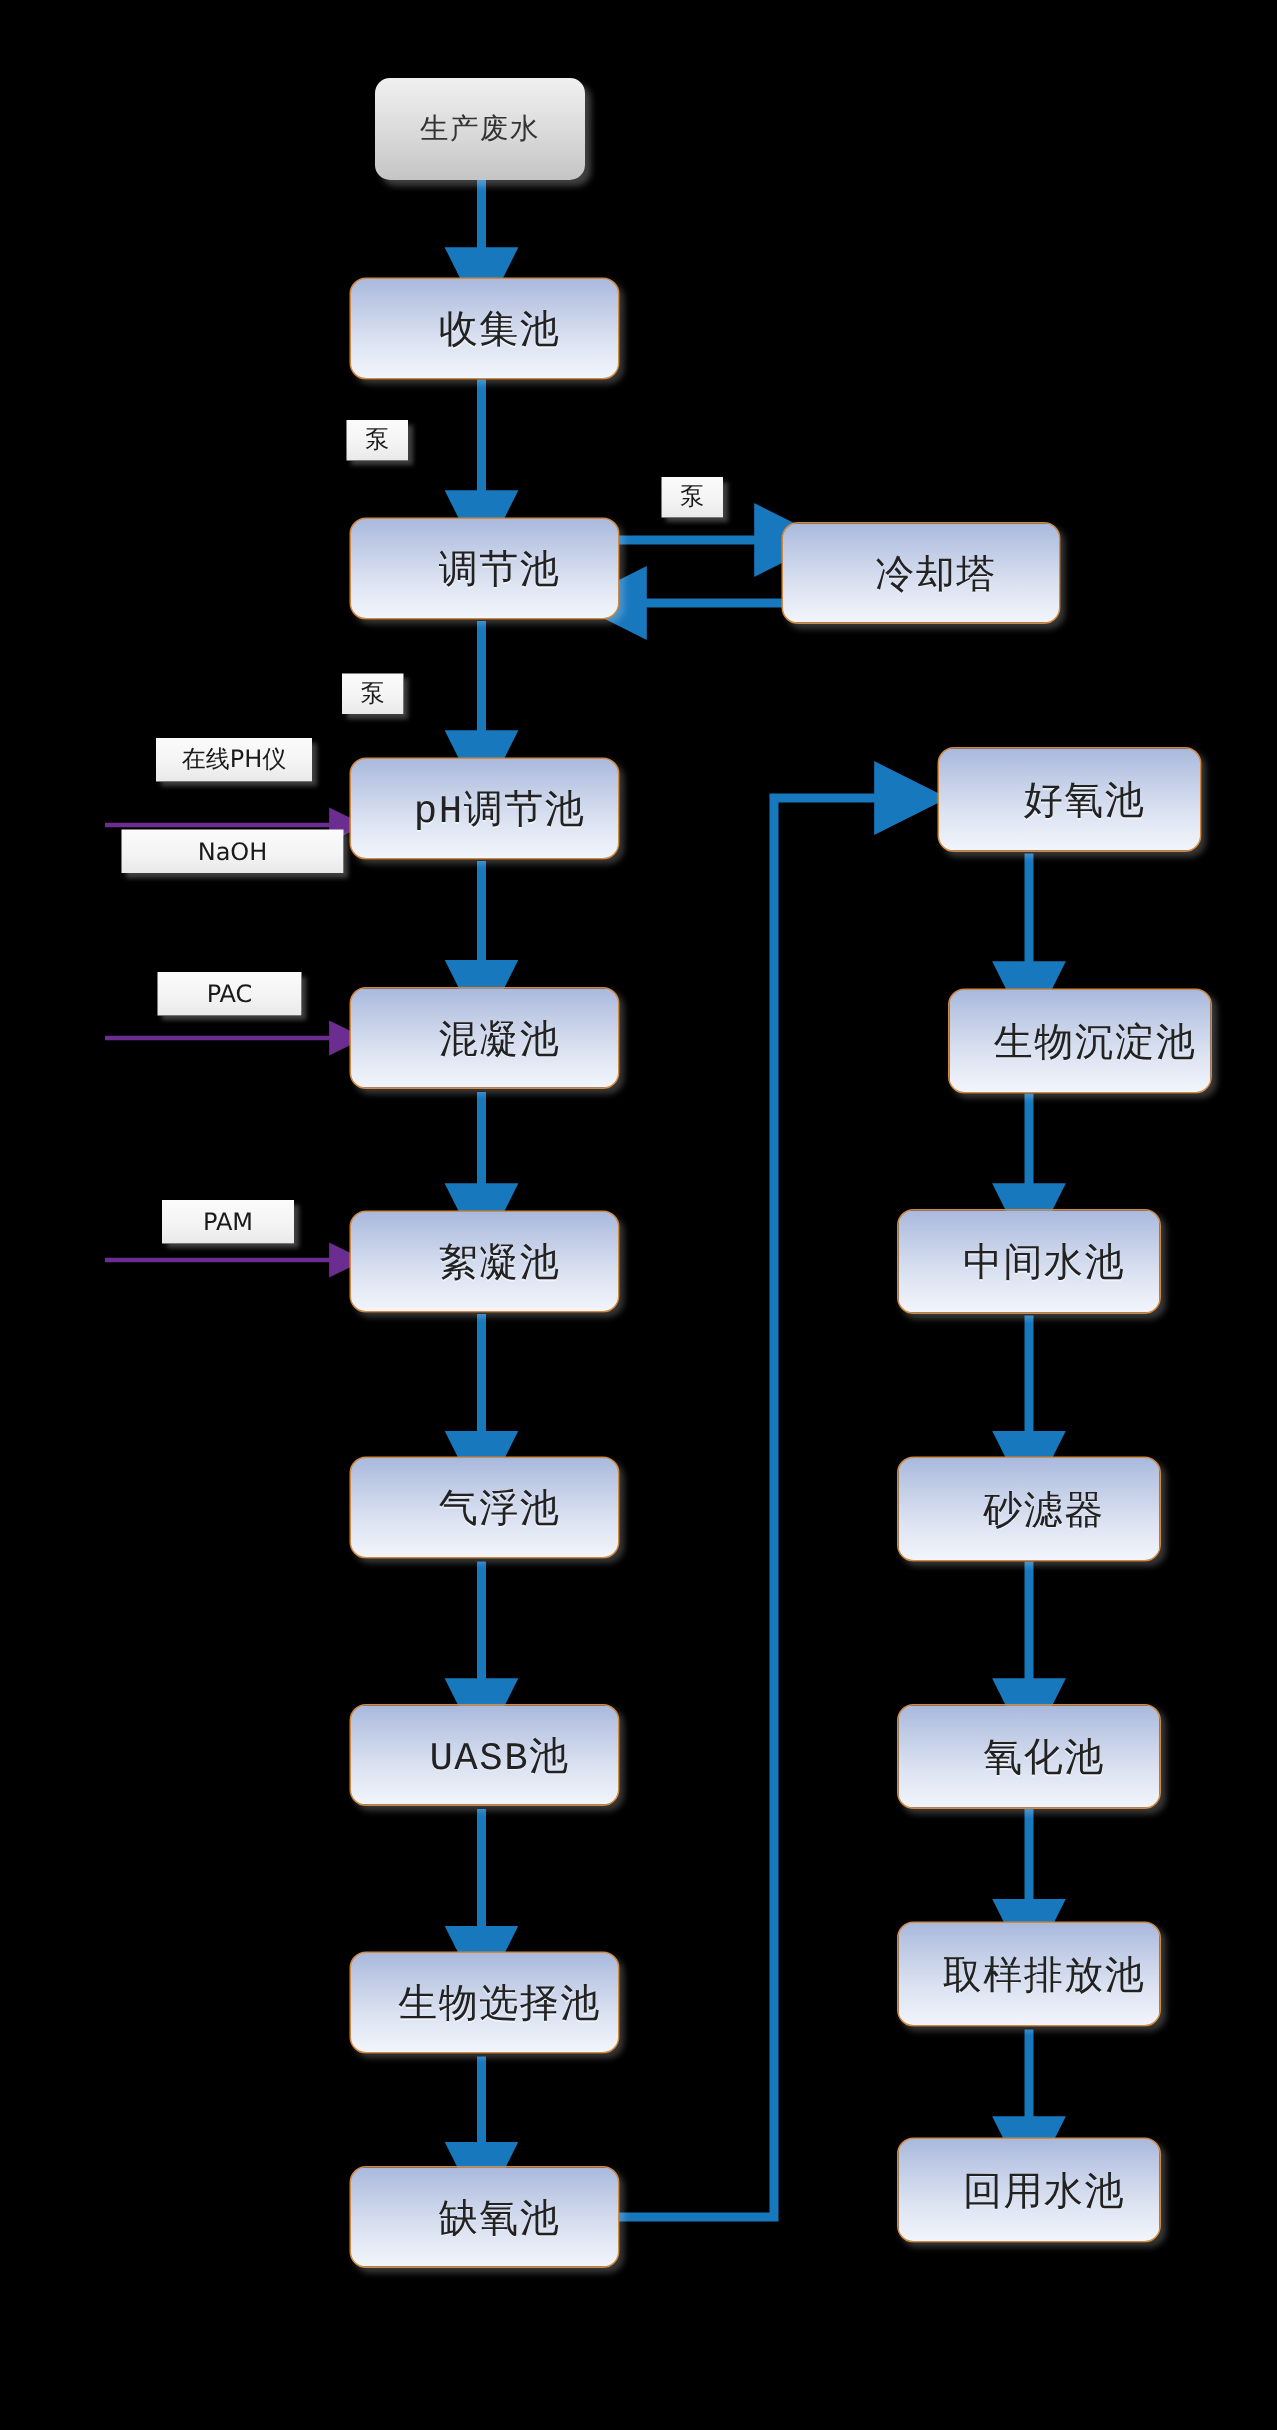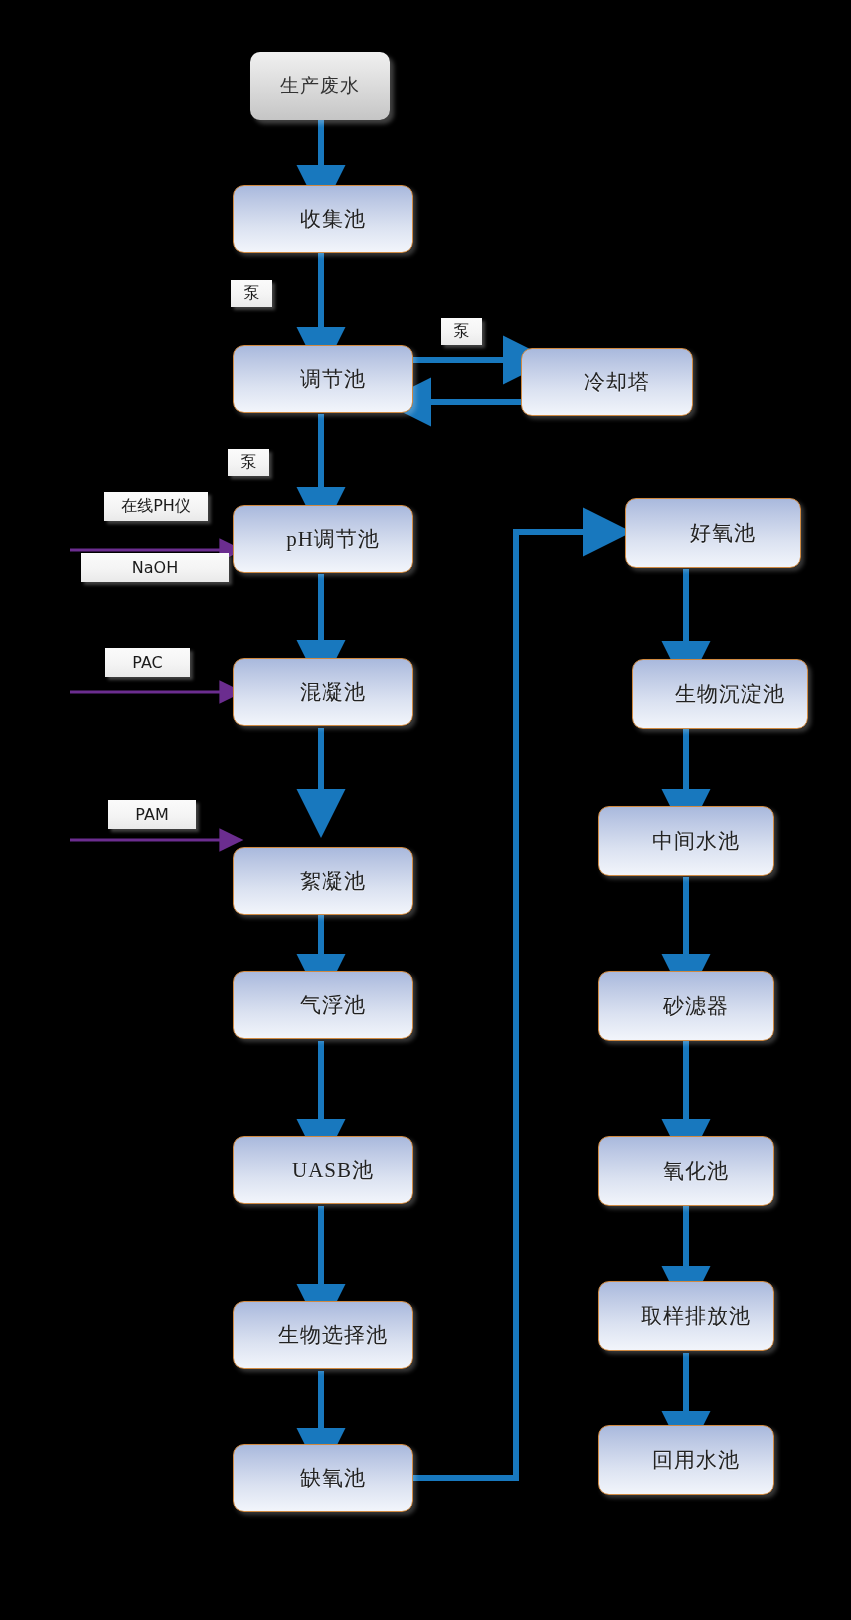--- a/index.html
+++ b/index.html
@@ -21,23 +21,23 @@
   .node {
     position: absolute;
     border: 1.6px solid #d08a42;
     border-radius: 11px;
     background: linear-gradient(to bottom, #a9b9dd 0%, #bcc8e4 22%, #dbe2f1 62%, #f2f5fb 100%);
     box-shadow: 3px 3px 4px rgba(255,255,255,0.22);
     display: flex;
     align-items: center;
     justify-content: center;
     color: #222222;
-    font-size: 21px;
+    font-size: 26px;
     letter-spacing: 1px;
-    font-family: Liberation Serif, serif;
+    font-family: Liberation Mono, monospace;
     text-shadow: 0 1px 0 rgba(255,255,255,0.5);
     padding-left: 20px;
   }
   
   .node-source {
     position: absolute;
     border: 0;
     border-radius: 10px;
     background: linear-gradient(to bottom, #f0f0f0 0%, #e4e4e4 30%, #cfcfcf 78%, #c5c5c5 100%);
     box-shadow: 4px 4px 4px rgba(255,255,255,0.25);
@@ -127,31 +127,31 @@
   <div class="node-source" style="left:250px; top:52px; width:140px; height:68px;">生产废水</div>
 
   <div class="node" style="left:233px; top:185px; width:180px; height:68px;">收集池</div>
 
   <div class="node" style="left:233px; top:345px; width:180px; height:68px;">调节池</div>
 
   <div class="node" style="left:233px; top:658px; width:180px; height:68px;">混凝池</div>
 
   <div class="node" style="left:233px; top:505px; width:180px; height:68px;">pH调节池</div>
 
-  <div class="node" style="left:233px; top:807px; width:180px; height:68px;margin-top:40px;">絮凝池</div>
+  <div class="node" style="left:233px; top:807px; width:180px; height:68px;">絮凝池</div>
 
   <div class="node" style="left:233px; top:971px; width:180px; height:68px;">气浮池</div>
 
   <div class="node" style="left:233px; top:1136px; width:180px; height:68px;">UASB池</div>
 
   <div class="node" style="left:233px; top:1301px; width:180px; height:68px;">生物选择池</div>
 
   <div class="node" style="left:233px; top:1444px; width:180px; height:68px;">缺氧池</div>
 
-  <div class="node" style="left:521px; top:348px; width:172px; height:68px;">冷却塔</div>
+  <div class="node" style="left:521px; top:348px; width:186px; height:68px;">冷却塔</div>
 
   <div class="node" style="left:598px; top:498px; width:176px; height:70px;margin-left:27px;">好氧池</div>
 
   <div class="node" style="left:632px; top:659px; width:176px; height:70px;">生物沉淀池</div>
 
   <div class="node" style="left:598px; top:806px; width:176px; height:70px;">中间水池</div>
 
   <div class="node" style="left:598px; top:971px; width:176px; height:70px;">砂滤器</div>
 
   <div class="node" style="left:598px; top:1136px; width:176px; height:70px;">氧化池</div>
@@ -163,17 +163,17 @@
   <div class="caption" style="left:231px; top:280px; width:41px; height:27px;">泵</div>
 
   <div class="caption" style="left:441px; top:318px; width:41px; height:27px;">泵</div>
 
   <div class="caption" style="left:228px; top:449px; width:41px; height:27px;">泵</div>
 
   <div class="caption" style="left:104px; top:492px; width:104px; height:29px;">在线PH仪</div>
 
   <div class="caption" style="left:81px; top:553px; width:148px; height:29px;">NaOH</div>
 
-  <div class="caption" style="left:105px; top:648px; width:85px; height:29px;">PAC</div>
+  <div class="caption" style="left:105px; top:648px; width:96px; height:29px;">PAC</div>
 
   <div class="caption" style="left:108px; top:800px; width:88px; height:29px;">PAM</div>
 
 </div>
 
 </body></html>

